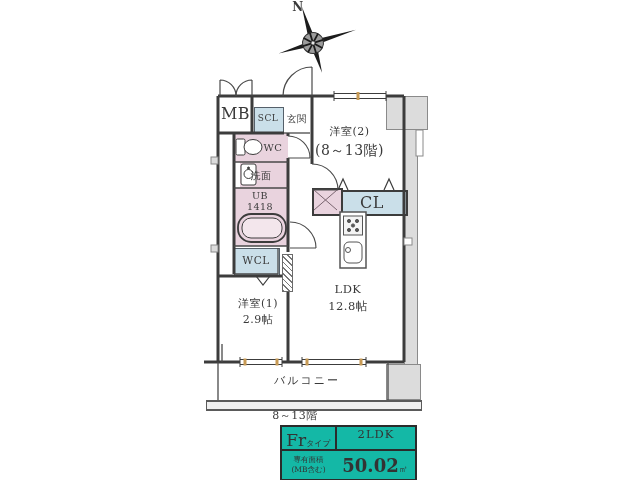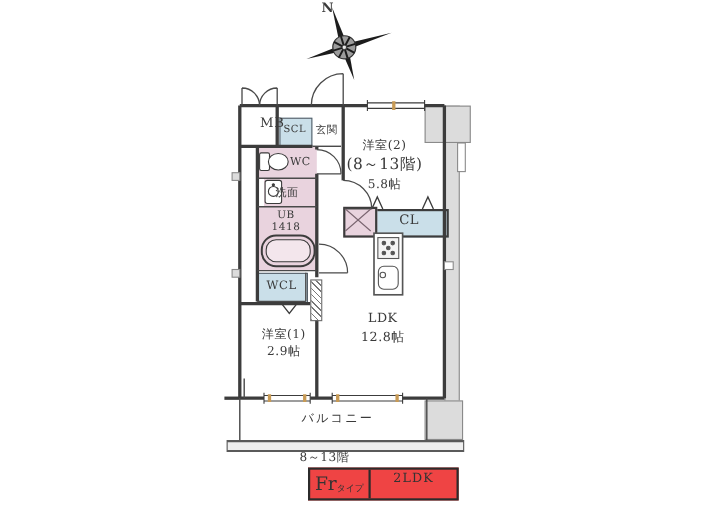--- a/index.html
+++ b/index.html
@@ -8,21 +8,21 @@
   .fill{position:absolute}
   .gray{background:#dcdcdc;border:1px solid #8a8a8a}
   .pink{background:#e9d3de}
   .blue{background:#cadfe9}
   svg.overlay{position:absolute;left:0;top:0;pointer-events:none}
   .lbl{position:absolute;text-align:center;color:#3a3a3a;white-space:nowrap;line-height:1.3;letter-spacing:.5px}
   .slide{position:absolute;left:282px;top:254px;width:9px;height:36px;border:1px solid #6b6b6b;
          background:repeating-linear-gradient(45deg,#777 0 1px,#fff 1px 4px)}
   .rail{position:absolute;left:206px;top:400px;width:214px;height:7px;background:#efefef;
         border-top:2px solid #5a5a5a;border-bottom:2px solid #5a5a5a;border-left:1px solid #5a5a5a;border-right:1px solid #5a5a5a}
-  .tbl-row{position:absolute;display:flex;align-items:center;border:2px solid #2b2b2b;background:#ef4444}
+  .tbl-row{position:absolute;display:flex;align-items:center;border:2px solid #2b2b2b;background:#14b8a6}
   .cell-l{width:53px;height:100%;display:flex;align-items:center;justify-content:center;border-right:2px solid #2b2b2b}
   .cell-r{flex:1;height:100%;display:flex;justify-content:center}
 </style>
 </head>
 <body>
 
 <div id="canvas">
 
   <div class="fill gray" style="left:404px;top:96px;width:12px;height:304px"></div>
   <div class="fill gray" style="left:386px;top:96px;width:40px;height:32px"></div>
@@ -145,50 +145,58 @@
       <circle cx="248.5" cy="174" r="4.5" fill="none"></circle>
       <circle cx="248.5" cy="168" r="1" fill="#3c3c3c"></circle>
     </g>
   </svg>
 
   <div class="slide"></div>
 
   <div class="rail"></div>
 
   <div class="lbl" style="left:288px;top:0;width:20px;font-size:12px;font-weight:600">N</div>
-  <div class="lbl" style="left:232px;top:104px;width:31px;font-size:12px">MB</div>
+  <div class="lbl" style="left:220px;top:104px;width:31px;font-size:16px">MB</div>
   <div class="lbl" style="left:254px;top:113px;width:28px;font-size:9px">SCL</div>
   <div class="lbl" style="left:282px;top:113px;width:30px;font-size:9.5px">玄関</div>
   <div class="lbl" style="left:260px;top:141px;width:26px;font-size:10px">WC</div>
   <div class="lbl" style="left:246px;top:169px;width:30px;font-size:10px">洗面</div>
   <div class="lbl" style="left:240px;top:191px;width:40px;font-size:9.5px;line-height:1.15">
     <div>UB</div>
     <div>1418</div>
   </div>
   <div class="lbl" style="left:234px;top:254px;width:44px;font-size:10.5px">WCL</div>
   <div class="lbl" style="left:312px;top:124px;width:75px;font-size:11px;line-height:1.45">
     <div>洋室(2)</div>
     <div style="font-size:14px">(8～13階)</div>
-    <div>5.8帖</div>
-  </div>
-  <div class="lbl" style="left:340px;top:193px;width:64px;font-size:12px">CL</div>
+  </div>
+  <div class="lbl" style="left:340px;top:193px;width:64px;font-size:16px">CL</div>
   <div class="lbl" style="left:318px;top:281px;width:60px;font-size:11.5px;line-height:1.5">
     <div>LDK</div>
     <div>12.8帖</div>
   </div>
   <div class="lbl" style="left:226px;top:296px;width:64px;font-size:11px;line-height:1.45">
     <div>洋室(1)</div>
     <div>2.9帖</div>
   </div>
   <div class="lbl" style="left:262px;top:374px;width:90px;font-size:11px;letter-spacing:2px">バルコニー</div>
   <div class="lbl" style="left:250px;top:409px;width:90px;font-size:11px">8～13階</div>
 
   <div class="tbl-row" style="left:280px;top:425px;width:133px;height:26px">
     <div class="cell-l">
       <span style="font-size:17px">Fr</span>
         <span style="font-size:8px;margin-top:6px">タイプ</span>
     </div>
     <div class="cell-r">
       <span style="font-size:11.5px;letter-spacing:1px">2LDK</span>
     </div>
   </div>
+  <div class="tbl-row" style="left:280px;top:449px;width:133px;height:28px">
+    <div style="width:53px;text-align:center;font-size:7.5px;line-height:1.3">
+      <div>専有面積</div>
+      <div>(MB含む)</div>
+    </div>
+    <div style="flex:1;text-align:center">
+      <span style="font-size:18px;font-weight:600">50.02</span><span style="font-size:9px">㎡</span>
+    </div>
+  </div>
 
 </div>
 
 </body></html>

